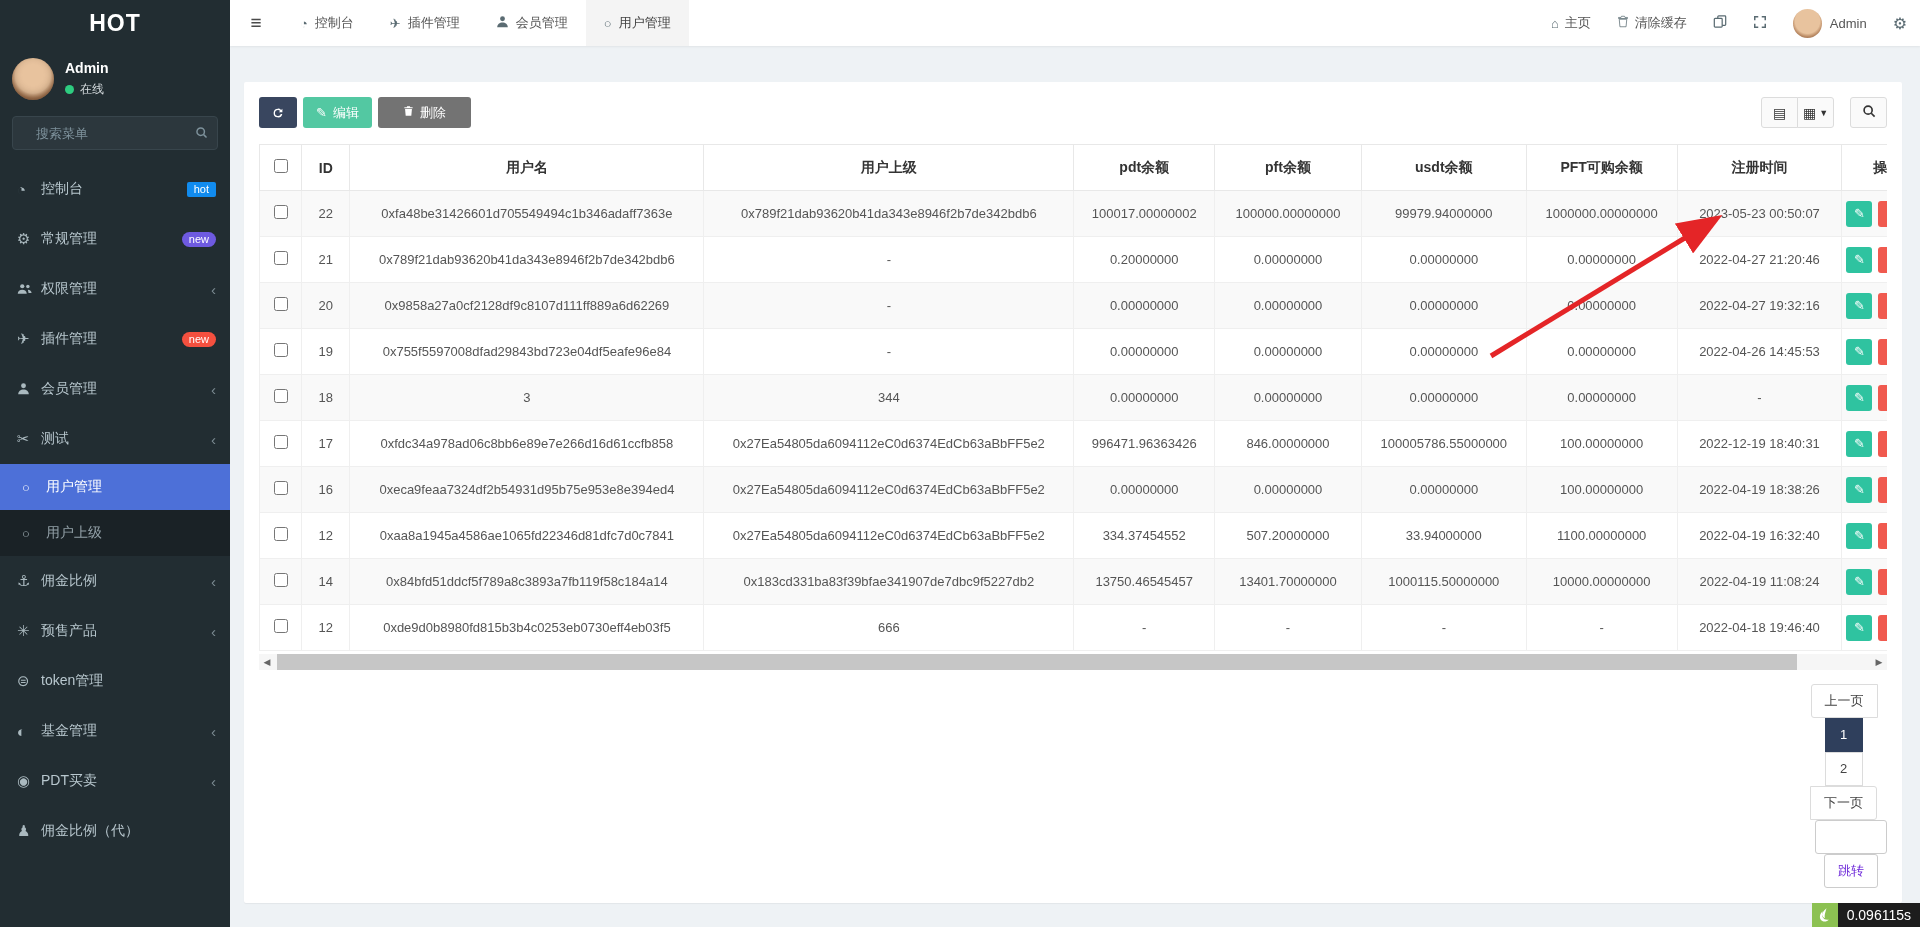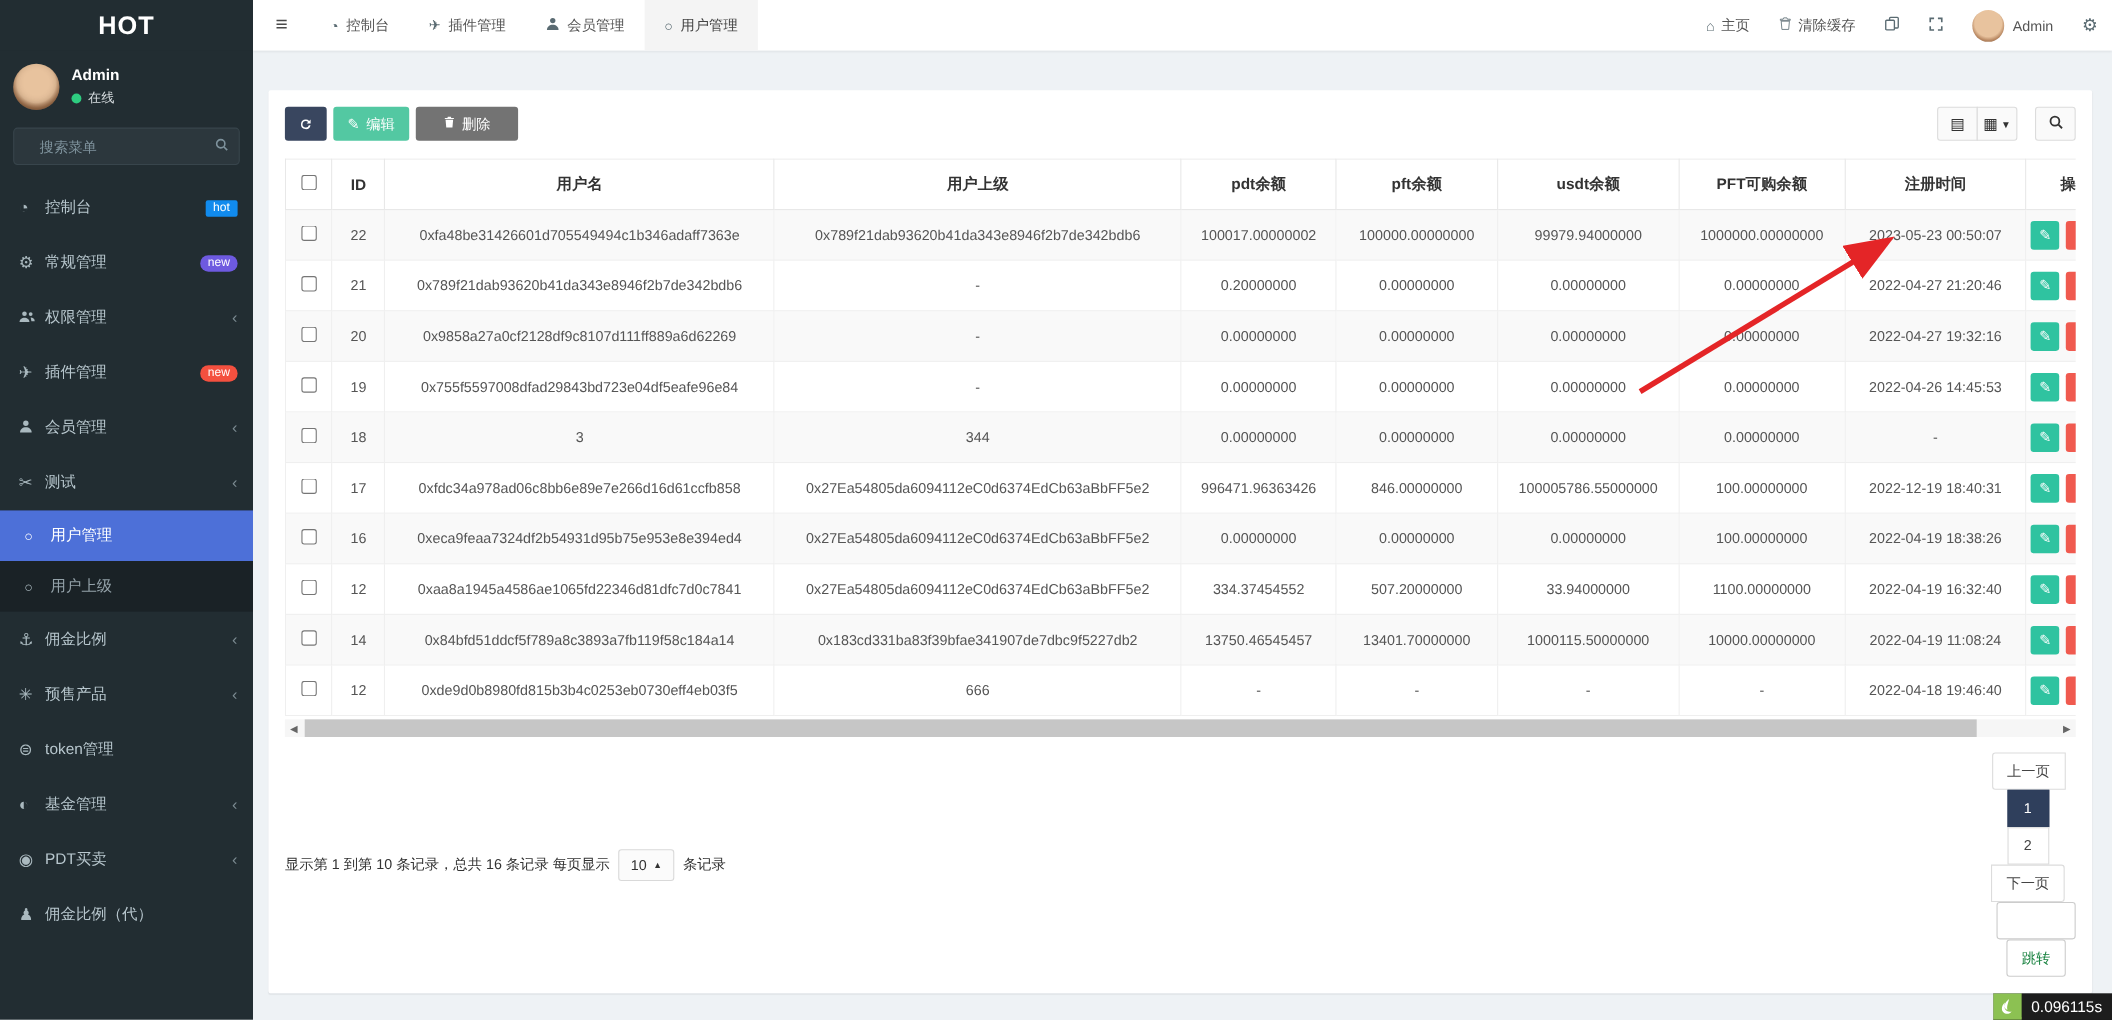--- a/index.html
+++ b/index.html
@@ -113,21 +113,21 @@
   .pg-size .caret-sm { font-size:8px; margin-left:6px; }
   .pager { margin-left:auto; display:flex; align-items:center;flex-direction:column; }
   .page-btn { min-width:38px; padding:0 13px; height:34px; line-height:32px; background:#fff;
     border:1px solid #dcdcdc; font-size:13px; color:#444; text-align:center; cursor:pointer; margin-left:-1px; }
   .page-btn:first-child { border-radius:3px 0 0 3px; margin-left:0; }
   .page-btn.last { border-radius:0 3px 3px 0; }
   .page-btn.active { background:#2f3f5c; border-color:#2f3f5c; color:#fff; }
   .jump-input { width:72px; height:34px; border:1px solid #ccc; border-radius:3px; margin-left:14px;
     font-size:13px; padding:0 6px; outline:none; font-family:inherit; }
   .jump-btn { height:34px; padding:0 13px; margin-left:14px; background:#fff; border:1px solid #ccc;
-    border-radius:3px; font-size:13px; color:#15803d; cursor:pointer; font-family:inherit; }
+    border-radius:3px; font-size:13px; color:#6d28d9; cursor:pointer; font-family:inherit; }
 
   .annotation { position:absolute; left:0; top:0; width:1920px; height:927px;
     pointer-events:none; z-index:9; }
 
   .timer { position:fixed; right:0; bottom:0; display:flex; align-items:flex-end; z-index:10; }
   .timer-icon { width:26px; height:24px; background:#8cc152; display:flex; align-items:center;
     justify-content:center; }
   .timer-badge { height:24px; background:#1d1d1d; color:#fff; font-size:14px;
     display:flex; align-items:center; padding:0 9px; }
 </style>
@@ -549,28 +549,20 @@
     </table>
   </div>
 
   <div class="hscroll">
     <span class="hs-arrow left">◀</span>
     <div class="hs-thumb"></div>
     <span class="hs-arrow right">▶</span>
   </div>
 
   <div class="panel-footer">
-    <div class="pg-info">
-      <span>显示第 1 到第 10 条记录，总共 16 条记录 每页显示</span>
-      <span class="pg-size">
-        <span>10</span>
-        <span class="caret-sm">▲</span>
-      </span>
-      <span>条记录</span>
-    </div>
     <div class="pager" id="pager">
         <div class="page-btn ">上一页</div>
         <div class="page-btn active">1</div>
         <div class="page-btn ">2</div>
         <div class="page-btn last">下一页</div>
         <input class="jump-input" type="text" style="">
         <button class="jump-btn">跳转</button>
       </div>
   </div>
 </main>

